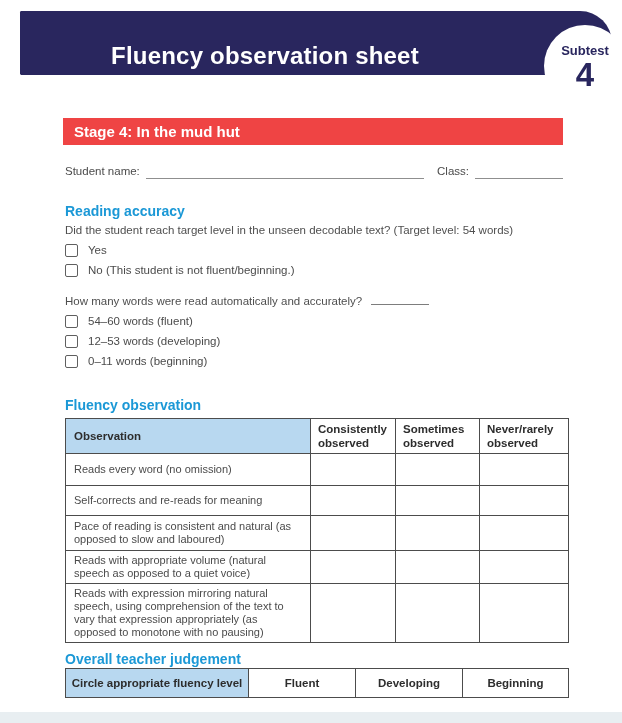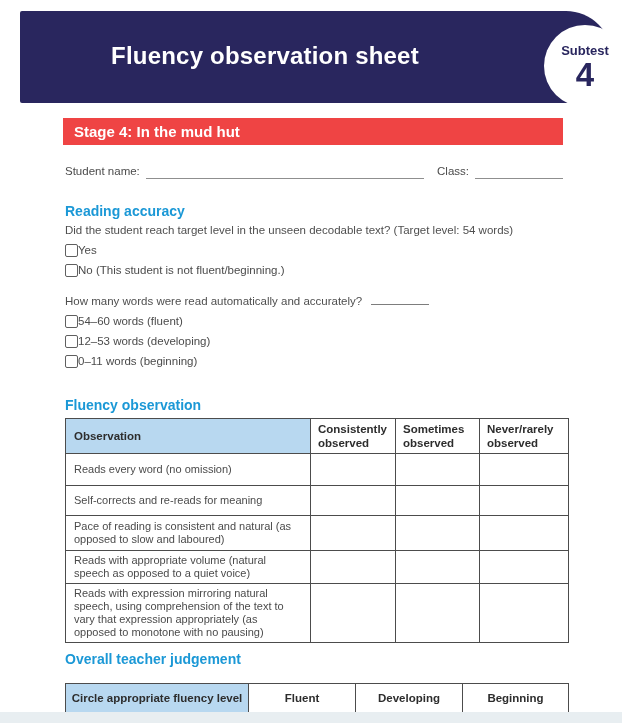--- a/index.html
+++ b/index.html
@@ -5,21 +5,21 @@
   * { margin:0; padding:0; box-sizing:border-box; }
   html,body { background:#ffffff; }
   body { font-family:"Liberation Sans", sans-serif; }
   .page {
     position:relative; width:622px; height:723px; background:#ffffff;
     overflow:hidden; margin:0 auto;
   }
 
   
   .header-band {
-    position:absolute; left:20px; top:11px; width:592px; height:92px;
+    position:absolute; left:20px; top:11px; width:592px; height:64px;
     background:#29265e; border-radius:2px 46px 46px 2px;
   }
   .header-title {
     position:absolute; left:0; top:0; width:490px; height:90px;
     display:flex; align-items:center; justify-content:center;
     color:#ffffff; font-size:24px; font-weight:bold; letter-spacing:.2px;
   }
   .subtest-circle {
     position:absolute; left:524px; top:14px; width:82px; height:82px;
     background:#ffffff; border-radius:50%;
@@ -49,21 +49,21 @@
 
   
   .section { position:absolute; left:65px; width:498px; }
   .sec-heading { color:#1b98d6; font-size:14px; font-weight:bold; line-height:15px; }
   .question { font-size:11.5px; color:#4f4f4f; line-height:13px; margin-top:5px; }
   .opt-row { display:flex; align-items:center; height:14px; margin-top:6px; }
   .cb {
     width:13px; height:13px; border:1px solid #5f5f5f; border-radius:2px;
     background:#ffffff; flex-shrink:0; display:inline-block;
   }
-  .opt-label { font-size:11.5px; color:#4b4b4b; margin-left:0; white-space:nowrap; }
+  .opt-label { font-size:11.5px; color:#4b4b4b; margin-left:10px; white-space:nowrap; }
   .inline-blank { display:inline-block; width:58px; border-bottom:1px solid #7d7d7d; height:10px; margin-left:6px; }
 
   #sec-reading   { top:204px; }
   #sec-automatic { top:290px; }
   #sec-fluency   { top:398px; }
   #sec-overall   { top:652px; }
   #sec-reading .opt-row:first-of-type,
   #sec-automatic .opt-row:first-of-type { margin-top:9px; }
 
   
@@ -80,21 +80,21 @@
     background:#ffffff; text-align:left; vertical-align:middle;
     font-size:11.5px; font-weight:bold; color:#2d2d2d;
     padding:3px 7px; line-height:14px;
   }
   td.obs-cell {
     font-size:11px; line-height:13px; color:#4b4b4b;
     padding:3px 8px; vertical-align:middle;
   }
   td.mark-cell { background:#ffffff; }
 
-  table.judge { margin-top:16px; }
+  table.judge { margin-top:1px; }
   td.judge-label {
     background:#b8d8f0; font-size:11.5px; font-weight:bold; color:#2d2d2d;
     text-align:center; vertical-align:middle;
   }
   td.judge-opt {
     font-size:11.5px; font-weight:bold; color:#2d2d2d;
     text-align:center; vertical-align:middle; background:#ffffff;
   }
 
   

